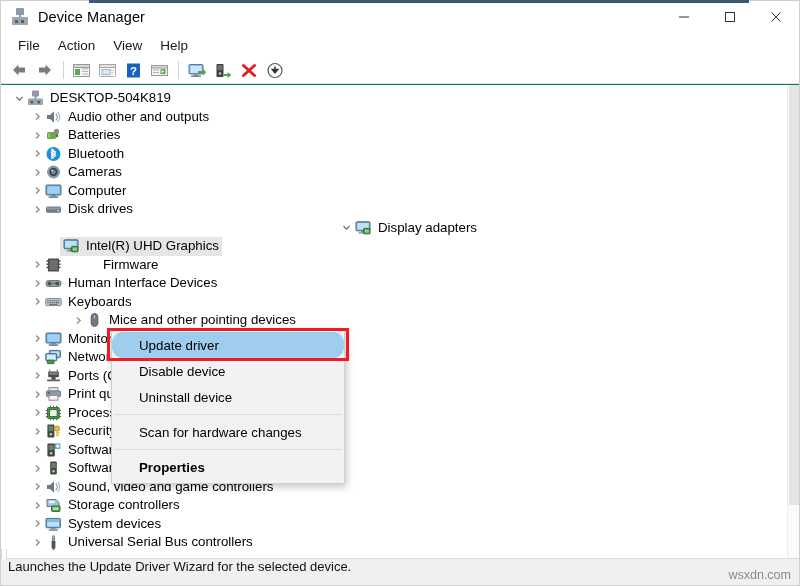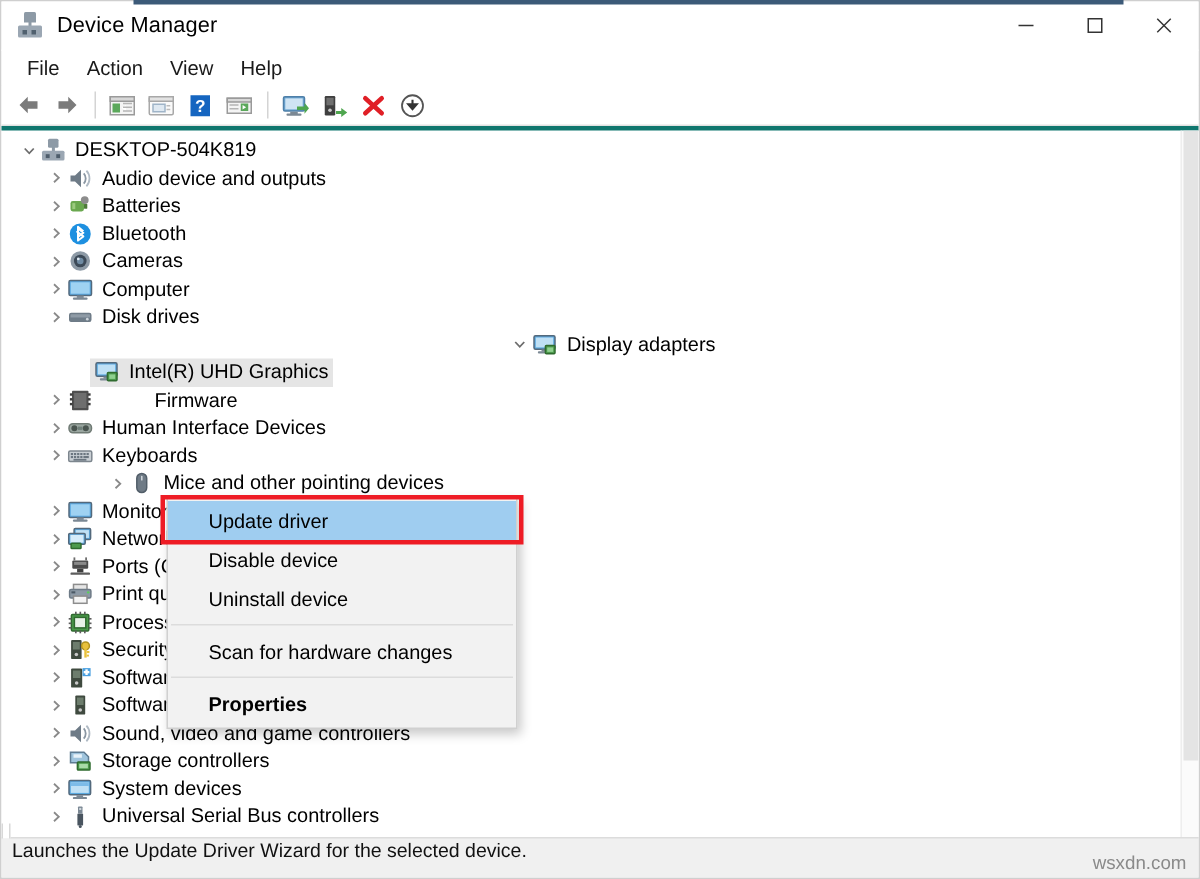--- a/index.html
+++ b/index.html
@@ -115,21 +115,21 @@
     width: 1px; height: 18px;
     background: #d4d4d4;
     margin: 0 5px;
   }
 
   
   #content {
     flex: 1 1 auto;
     position: relative;
     background: #ffffff;
-    border-top: 3px solid #0f766e;
+    border-top: 1px solid #0f766e;
     overflow: hidden;
   }
   #tree {
     position: absolute;
     left: 0; top: 4px; right: 12px; bottom: 0;
     overflow: hidden;
   }
   .row {
     height: 18.5px;
     display: flex;
@@ -173,20 +173,21 @@
   .ctx-item {
     height: 26px;
     display: flex;
     align-items: center;
     padding-left: 27px;
     font-size: 13.3px;
     color: #000;
   }
   .ctx-item.highlighted {
     background: #9fcdf0;
+    border-radius: 11px;
   }
   .ctx-item.bold { font-weight: bold; }
   .ctx-sep {
     height: 1px;
     background: #dcdcdc;
     margin: 4px 2px 4px 2px;
   }
   #ctx-redbox {
     position: absolute;
     left: 106px; top: 243px;
@@ -394,21 +395,21 @@
               <svg width="9" height="9" viewBox="0 0 9 9">
                 <path d="M3 1.5 L6.2 4.5 L3 7.5" fill="none" stroke="#8a8a8a" stroke-width="1.2"></path>
               </svg>
             </span>
             <span class="lbl-wrap" style="display:flex;align-items:center;">
               <span class="node-icon"><svg width="17" height="16" viewBox="0 0 17 16">
                   <path d="M2 6 L5 6 L9 2.2 L9 13.8 L5 10 L2 10 Z" fill="#6e7b87"></path>
                   <path d="M10.8 4.6 a5 5 0 0 1 0 6.8" fill="none" stroke="#8b97a3" stroke-width="1.2"></path>
                   <path d="M12.6 2.8 a7.6 7.6 0 0 1 0 10.4" fill="none" stroke="#b0bac4" stroke-width="1.2"></path>
                 </svg></span>
-              <span class="lbl">Audio device and outputs</span>
+              <span class="lbl">Audio other and outputs</span>
             </span>
           </div>
           <div class="row" style="padding-left:28px;">
             <span class="chev">
               <svg width="9" height="9" viewBox="0 0 9 9">
                 <path d="M3 1.5 L6.2 4.5 L3 7.5" fill="none" stroke="#8a8a8a" stroke-width="1.2"></path>
               </svg>
             </span>
             <span class="lbl-wrap" style="display:flex;align-items:center;">
               <span class="node-icon"><svg width="17" height="16" viewBox="0 0 17 16">

